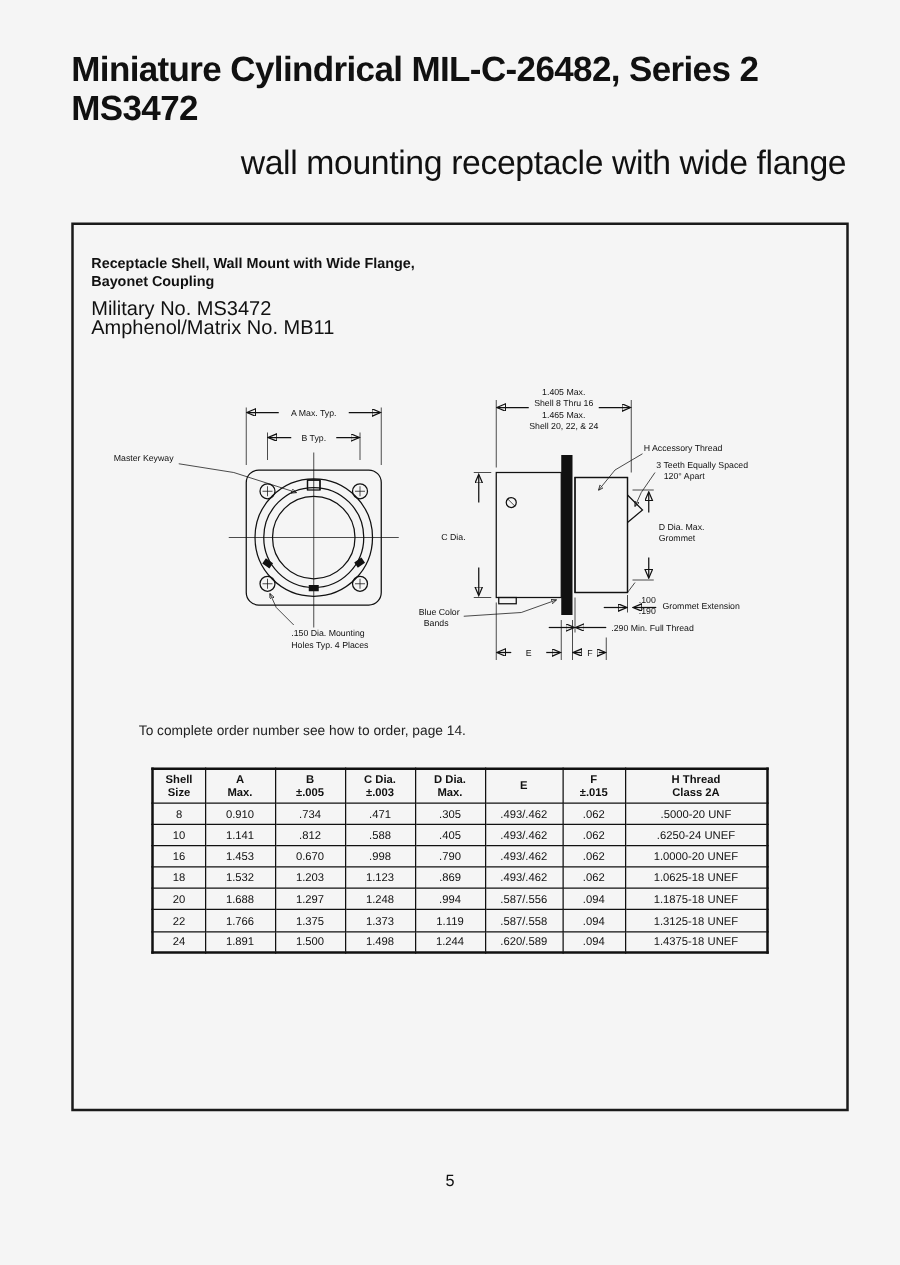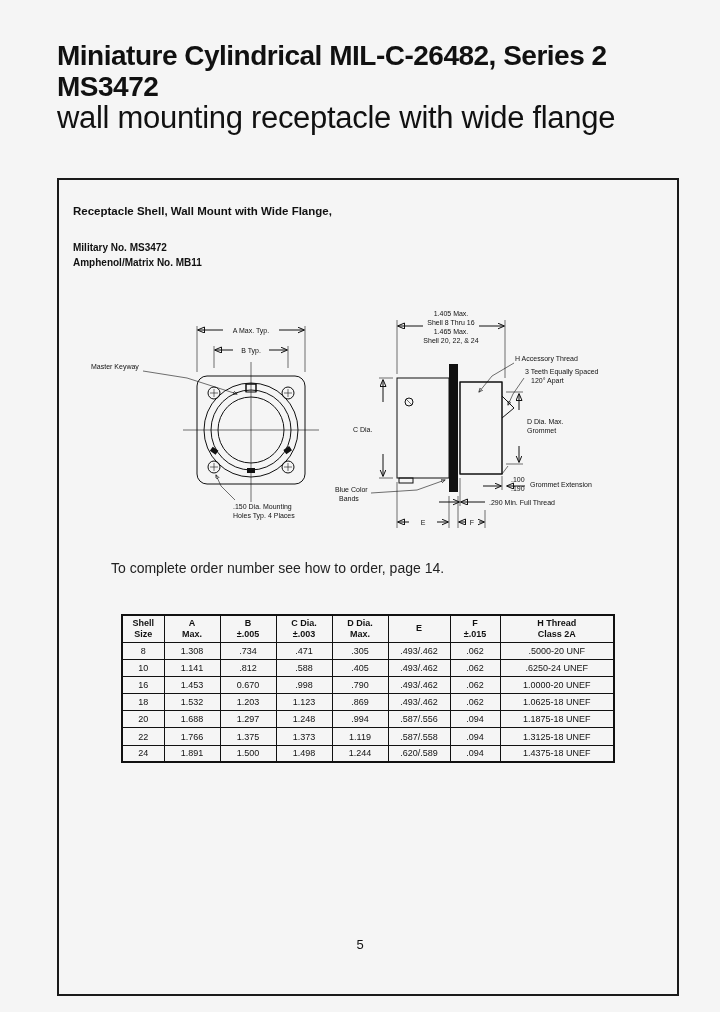--- a/index.html
+++ b/index.html
@@ -8,33 +8,33 @@
   *{margin:0;padding:0;box-sizing:border-box;}
   html,body{width:720px;height:1012px;}
   body{
     font-family:"Liberation Sans",sans-serif;
     background:var(--page-bg); color:var(--ink);
     position:relative; overflow:hidden;
   }
   .page{position:absolute;inset:0;}
   .title-block{position:absolute;left:57px;top:40px;width:620px;}
   .title-line{font-size:28px;font-weight:bold;line-height:31px;letter-spacing:-0.5px;}
-  .subtitle{font-size:31px;font-weight:normal;line-height:31px;margin-top:0;letter-spacing:-0.3px;}
+  .subtitle{font-size:27px;font-weight:normal;line-height:31px;margin-top:13px;letter-spacing:-0.3px;text-align:right;}
   .content-box{
-    position:absolute;left:57px;top:178px;width:622px;height:818px;
+    position:absolute;left:57px;top:178px;width:622px;height:711px;
     border:2px solid var(--border); background:var(--page-bg);
   }
   .panel-heading{position:absolute;left:14px;top:24px;font-size:11.5px;font-weight:bold;line-height:14.5px;}
-  .panel-ids{position:absolute;left:14px;top:61px;font-size:10px;font-weight:bold;line-height:14.5px;}
+  .panel-ids{position:absolute;left:14px;top:61px;font-size:16px;font-weight:normal;line-height:14.5px;}
   .diagram{position:absolute;left:28px;top:126px;}
   .diagram text{font-family:"Liberation Sans",sans-serif;font-size:7px;fill:var(--ink);}
   .diagram line,.diagram rect,.diagram circle,.diagram path,.diagram polyline{stroke:var(--ink);fill:none;stroke-width:1;}
   .diagram .thin{stroke-width:0.6;}
   .diagram .solid{fill:var(--ink);stroke:none;}
-  .order-note{position:absolute;left:52px;top:380px;font-size:14px;color:#222;}
+  .order-note{position:absolute;left:52px;top:399px;font-size:11px;color:#222;}
   table.spec{
     position:absolute;left:62px;top:402px;
     border-collapse:collapse;table-layout:fixed;width:492px;
     font-size:9px;
     margin-top:32px;
   }
   table.spec th,table.spec td{
     border:1px solid var(--ink);text-align:center;vertical-align:middle;
     padding:1px 2px;
   }
@@ -51,20 +51,21 @@
   <div class="title-block">
     <div class="title-line">Miniature Cylindrical MIL-C-26482, Series 2</div>
     <div class="title-line">MS3472</div>
     <div class="subtitle">wall mounting receptacle with wide flange</div>
   </div>
 
   <div class="content-box">
 
     <div class="panel-heading">
       <div>Receptacle Shell, Wall Mount with Wide Flange,</div>
+      <div>Bayonet Coupling</div>
     </div>
 
     <div class="panel-ids">
       <div>Military No. MS3472</div>
       <div>Amphenol/Matrix No. MB11</div>
     </div>
 
     <svg class="diagram" width="540" height="226" viewBox="0 0 540 226">
       <defs>
         <marker id="arr" markerWidth="8" markerHeight="8" refX="6.5" refY="3" orient="auto">
@@ -229,21 +230,21 @@
           <th>E</th>
           <th>F
 ±.015</th>
           <th>H Thread
 Class 2A</th>
         </tr>
       </thead>
       <tbody>
           <tr>
             <td>8</td>
-            <td>1.308</td>
+            <td>0.910</td>
             <td>.734</td>
             <td>.471</td>
             <td>.305</td>
             <td>.493/.462</td>
             <td>.062</td>
             <td>.5000-20 UNF</td>
           </tr>
           <tr>
             <td>10</td>
             <td>1.141</td>

